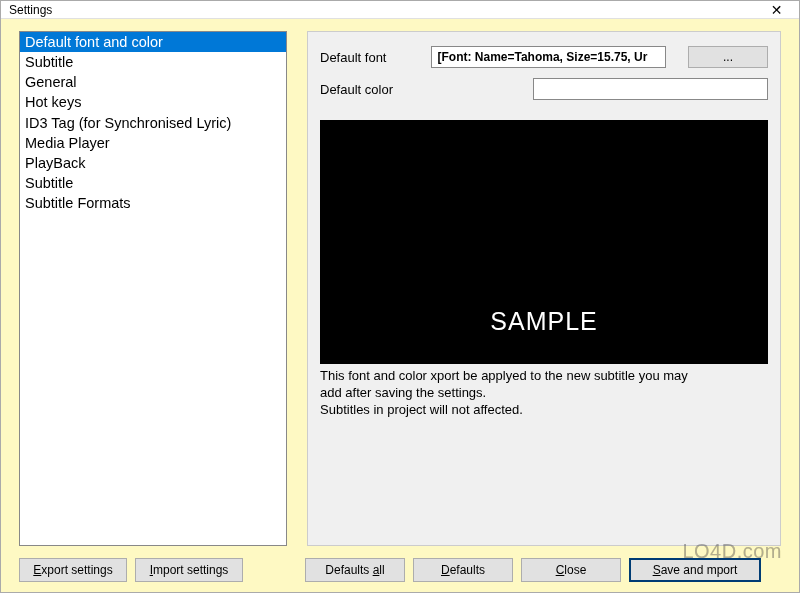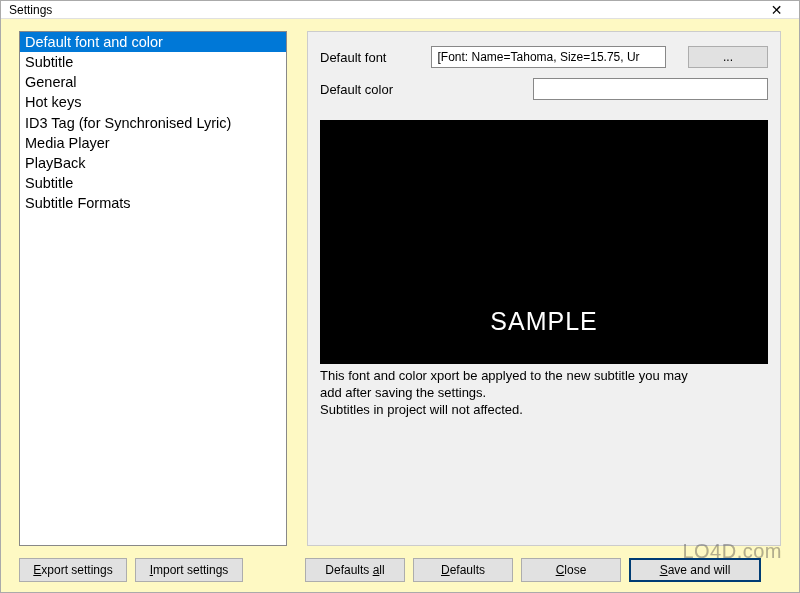--- a/index.html
+++ b/index.html
@@ -93,20 +93,21 @@
       font-size: 13px;
       color: #000;
     }
     .text-input {
       height: 22px;
       border: 1px solid #888;
       background: #fff;
       padding: 2px 6px;
       font-size: 12px;
       font-family: Tahoma, Arial, sans-serif;
+      font-weight: bold;
     }
     .font-input { width: 235px; }
     .color-input { width: 235px; }
     .ellipsis-btn {
       width: 80px;
       height: 22px;
       border: 1px solid #adadad;
       background: #e1e1e1;
       font-size: 12px;
       cursor: pointer;
@@ -223,18 +224,18 @@
 
     </div>
 
     <div class="bottom-row">
       <button class="btn btn-export"><span></span><span class="u">E</span><span>xport settings</span></button>
       <button class="btn btn-import"><span></span><span class="u">I</span><span>mport settings</span></button>
       <div class="spacer"></div>
       <button class="btn btn-defaults-all"><span>Defaults </span><span class="u">a</span><span>ll</span></button>
       <button class="btn btn-defaults"><span></span><span class="u">D</span><span>efaults</span></button>
       <button class="btn btn-close"><span></span><span class="u">C</span><span>lose</span></button>
-      <button class="btn btn-save primary"><span></span><span class="u">S</span><span>ave and will</span></button>
+      <button class="btn btn-save primary"><span></span><span class="u">S</span><span>ave and mport</span></button>
     </div>
   </div>
 </div>
 
 <div class="watermark">LO4D.com</div>
 
 </body></html>

